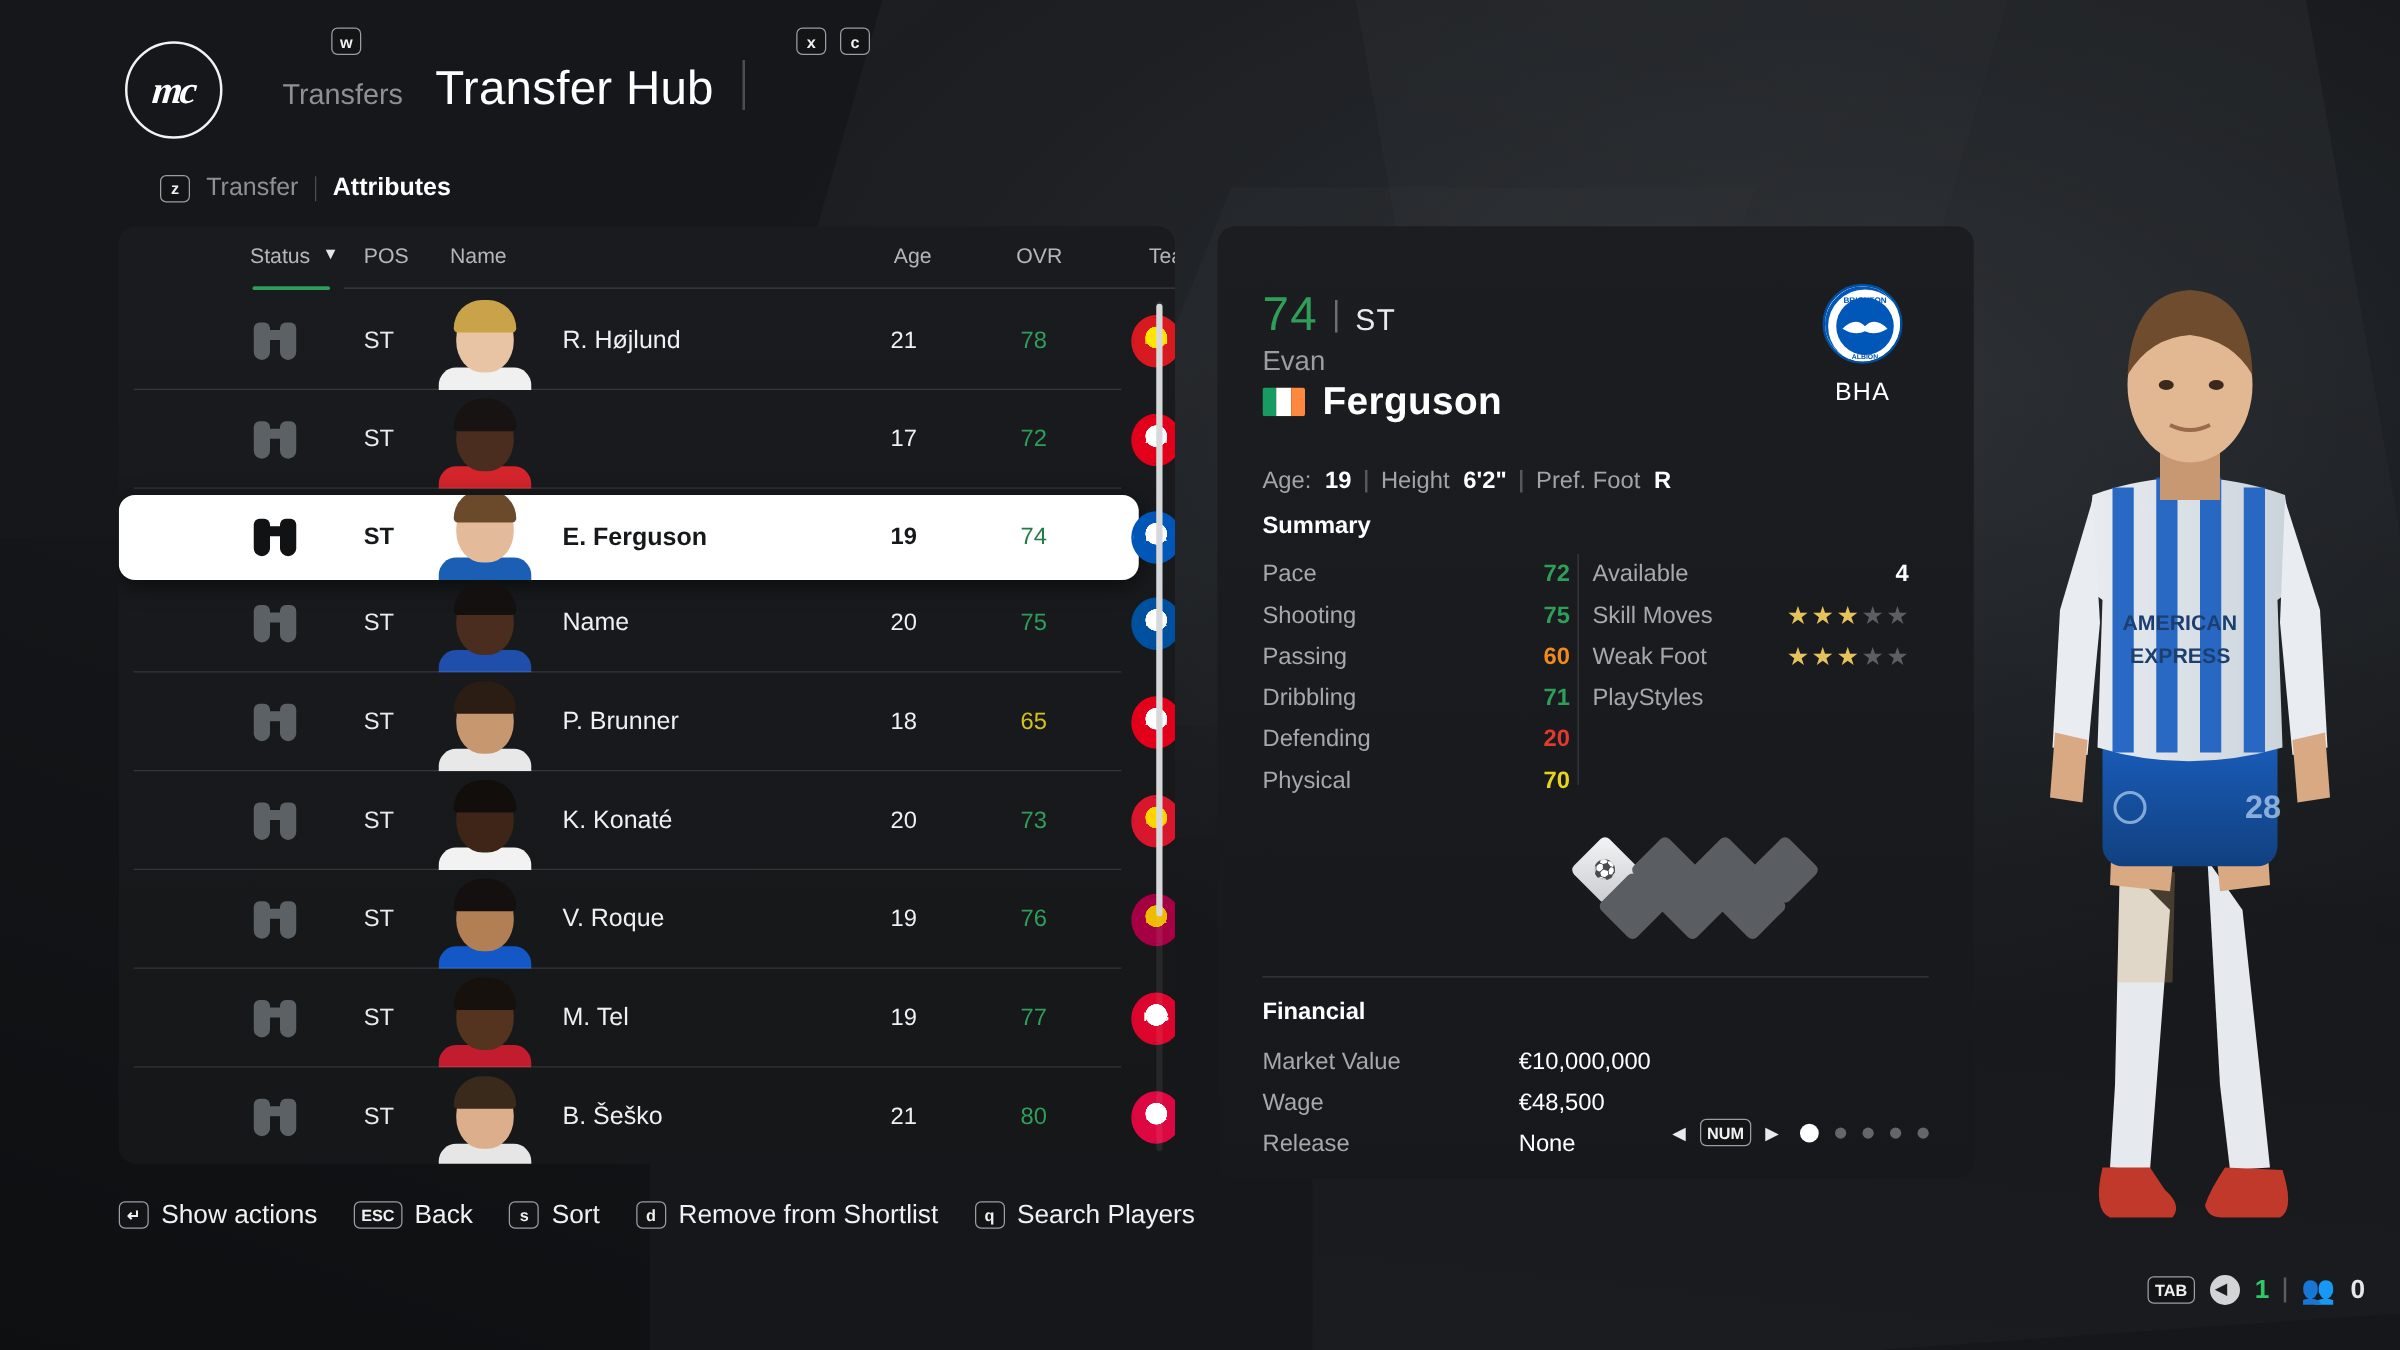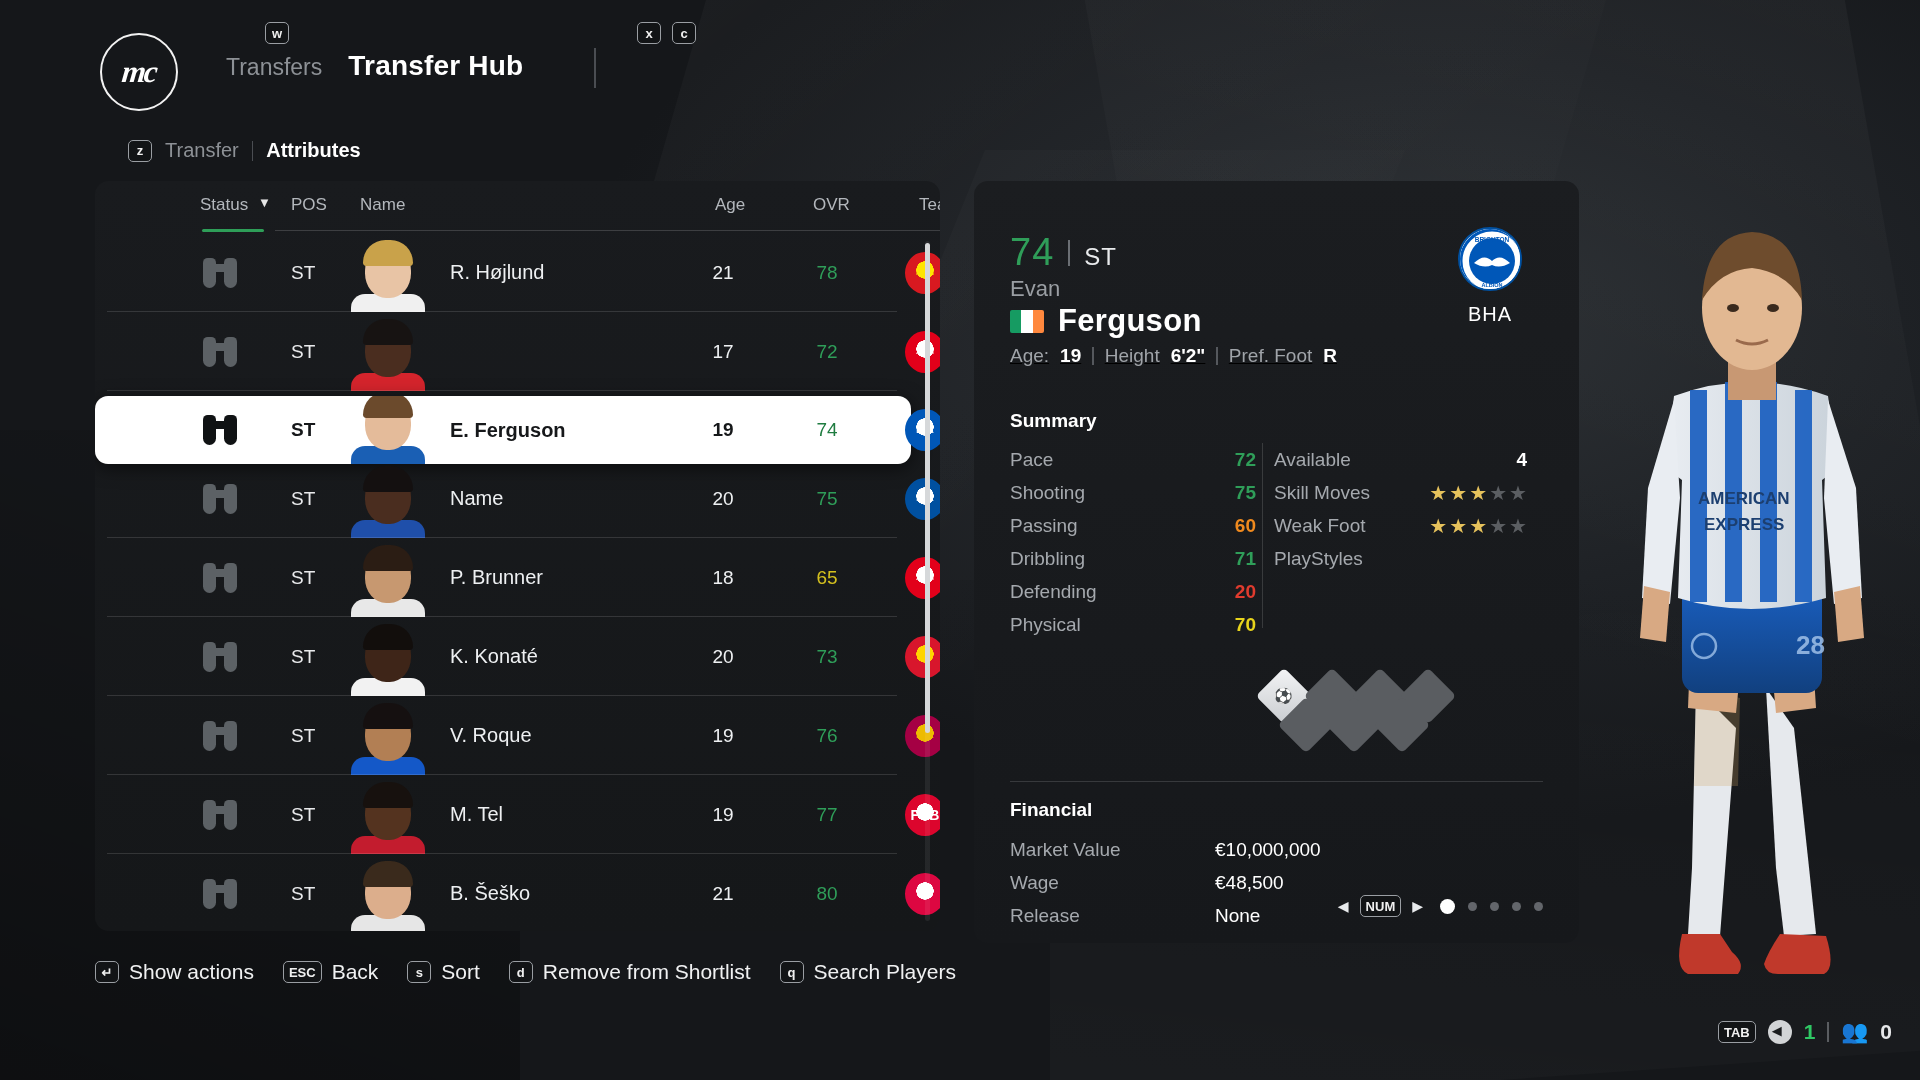--- a/index.html
+++ b/index.html
@@ -31,21 +31,21 @@
     width:78px; height:78px; border-radius:50%;
     border:2.5px solid #f2f2f2;
     display:flex; align-items:center; justify-content:center;
   }
   .logo-text {
     font-family:"Liberation Serif", serif; font-style:italic; font-weight:700;
     font-size:31px; color:#fff; letter-spacing:-2px; transform:skewX(-6deg);
   }
   .nav-left { position:absolute; left:226px; top:50px; display:flex; align-items:baseline; gap:26px; }
   .nav-dim { font-size:23px; color:#8d9196; font-weight:400; }
-  .nav-title { font-size:28px; color:#fff; font-weight:700; letter-spacing:.2px; }
+  .nav-title { font-size:38px; color:#fff; font-weight:400; letter-spacing:.2px; }
   .vdiv { position:absolute; left:594px; top:48px; width:2px; height:40px; background:#4a4d52; }
   .nav-right { position:absolute; left:637px; top:52px; display:flex; align-items:baseline; gap:40px; }
   .tab { font-size:23px; color:#a2a6ab; font-weight:400; white-space:nowrap; }
   .tab.active { color:#fff; font-weight:700; }
   .tab.disabled { color:#63666b; }
 
   .keycap {
     display:inline-flex; align-items:center; justify-content:center;
     min-width:24px; height:22px; padding:0 5px;
     border:1.6px solid #9a9ea3; border-radius:5px;
@@ -135,21 +135,21 @@
   }
   .ovr-line { position:absolute; left:36px; top:50px; display:flex; align-items:baseline; gap:14px; }
   .ovr-num { font-size:38px; color:#2f9e59; font-weight:300; letter-spacing:1px; }
   .ovr-bar { width:2px; height:26px; background:#6b6f74; align-self:center; }
   .ovr-pos { font-size:24px; color:#e8eaec; font-weight:300; letter-spacing:1px; }
   .first-name { position:absolute; left:36px; top:95px; font-size:22px; color:#9a9ea3; font-weight:300; }
   .last-row { position:absolute; left:36px; top:122px; display:flex; align-items:center; gap:14px; }
   .flag { width:34px; height:23px; display:flex; border-radius:2px; overflow:hidden; }
   .flag span { flex:1; }
   .last-name { font-size:31px; color:#fff; font-weight:700; letter-spacing:.3px; }
-  .bio { position:absolute; left:36px; top:164px; display:flex; align-items:center; gap:11px; font-size:19px;text-decoration:underline; }
+  .bio { position:absolute; left:36px; top:193px; display:flex; align-items:center; gap:11px; font-size:19px; }
   .bio .lbl { color:#a0a4a9; }
   .bio .val { color:#fff; font-weight:700; }
   .bio .sep { width:1.5px; height:18px; background:#55585d; }
 
   .club-block { position:absolute; right:34px; top:46px; width:110px; text-align:center; }
   .club-badge-big { width:64px; height:64px; margin:0 auto; border-radius:50%; background:#fff; position:relative; overflow:hidden; border:2px solid #0050a0; }
   .club-name { margin-top:12px; font-size:20px; color:#fff; font-weight:400; letter-spacing:1px; }
 
   .sec-title { position:absolute; font-size:19px; color:#fff; font-weight:700; }
   .summary-title { left:36px; top:229px; }
@@ -450,21 +450,21 @@
               <div class="head" style="background:#54331f"></div>
               <div class="hair" style="background:#17110e"></div>
             </div>
           </div>
           <div class="cell c-name">M. Tel</div>
           <div class="cell c-age">19</div>
           <div class="cell c-ovr">
             <span style="color:#2f9e59">77</span>
           </div>
           <div class="cell c-team">
-            <span class="badge" style="background:radial-gradient(circle at 50% 42%, #ffffff 0 30%, #dc052d 31% 100%);border:2px solid #dc052d;font-size:14px;color:#ffffff">FCB</span>
+            <span class="badge" style="background:radial-gradient(circle at 50% 42%, #ffffff 0 30%, #dc052d 31% 100%);border:2px solid #dc052d;font-size:10px;color:#ffffff">FCB</span>
           </div>
           <span class="row-rule"></span>
         </div>
         <div class="row" style="top: 621px;">
           <div class="cell c-scout">
             <span class="binoc">
               <i></i>
               <b></b>
               <i></i>
             </span>

